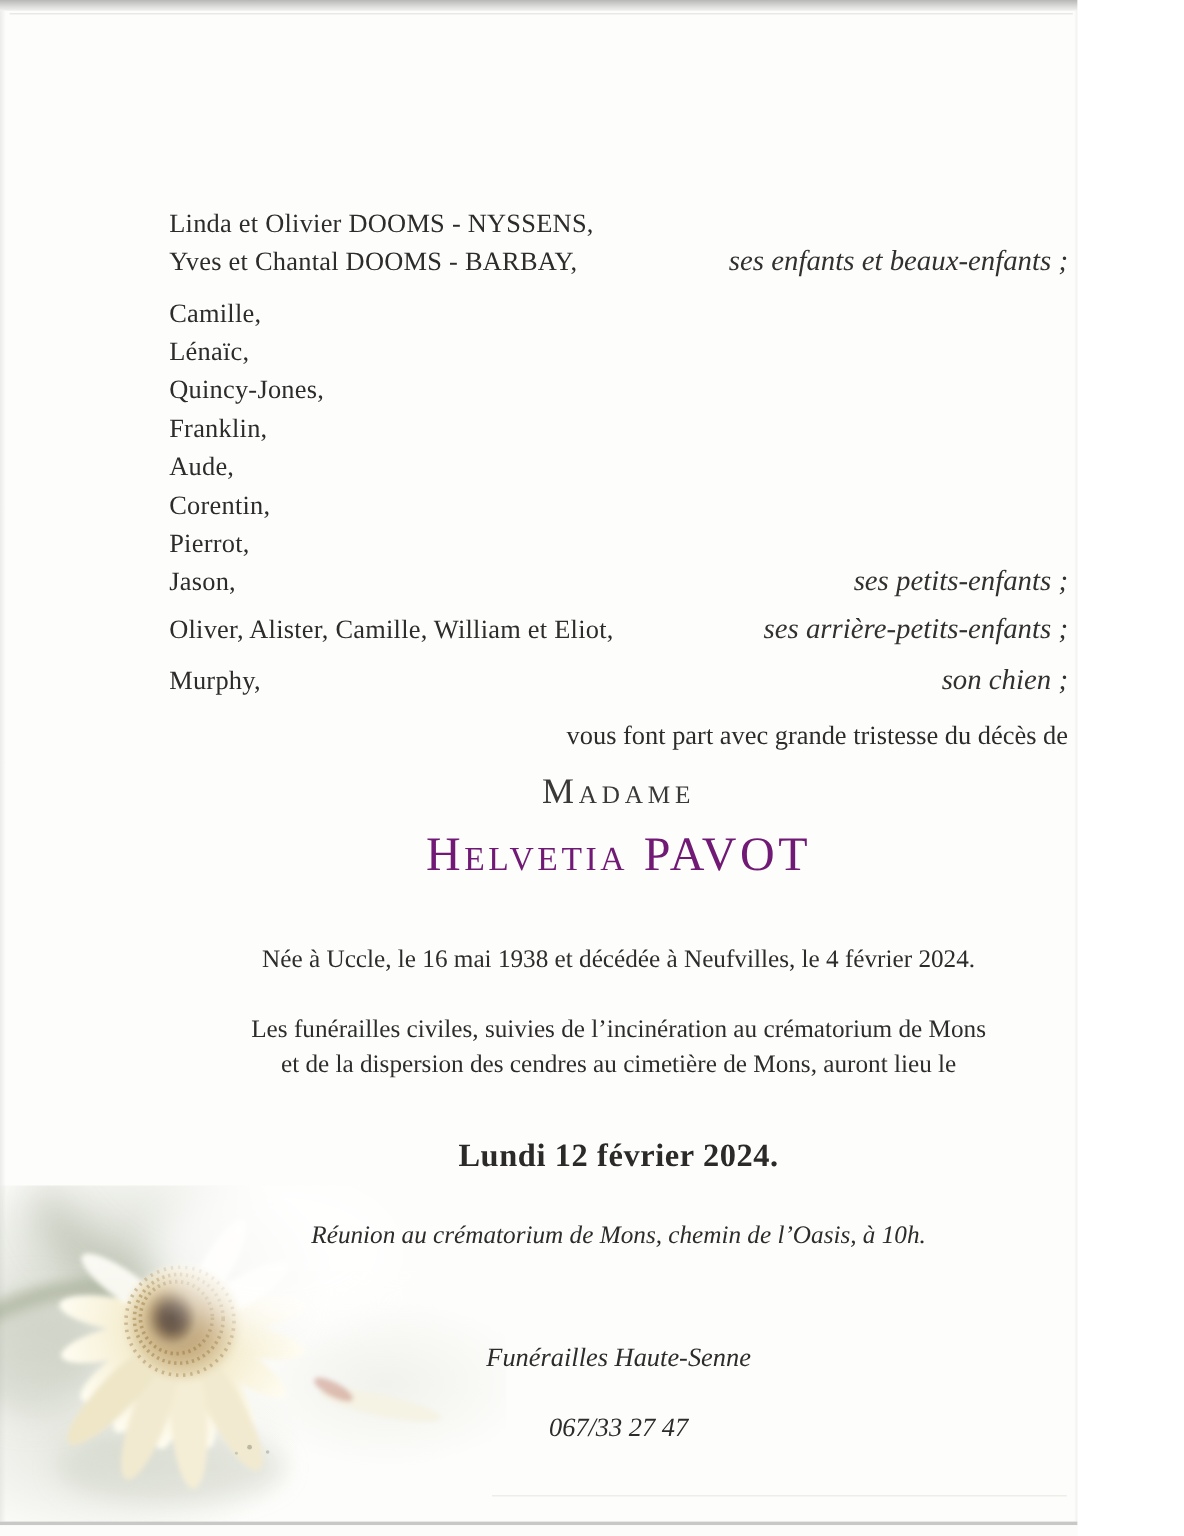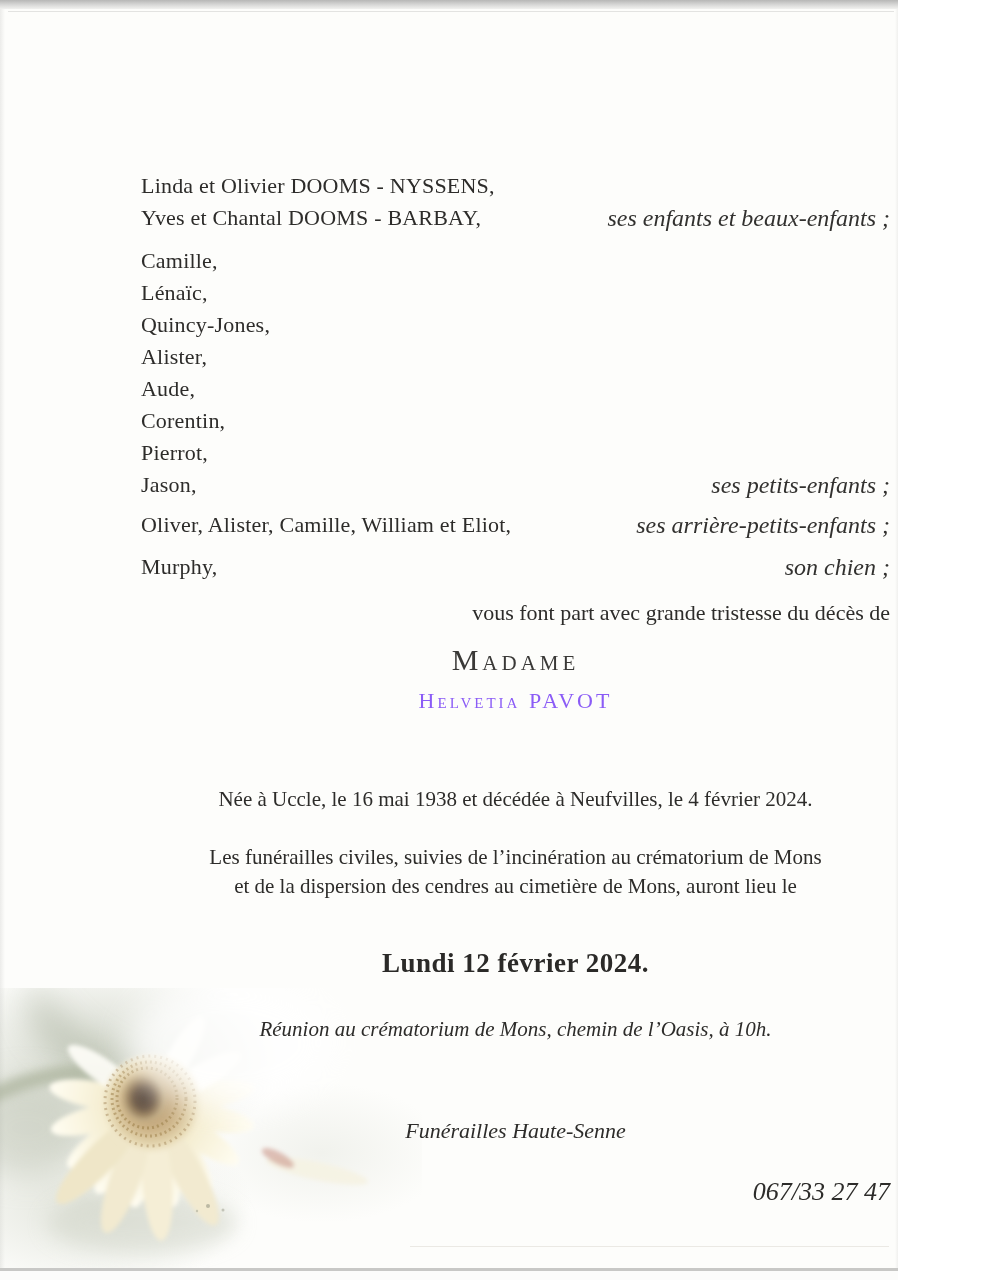--- a/index.html
+++ b/index.html
@@ -26,27 +26,27 @@
   .content { position:absolute; left:141px; width:749px; top:0; height:100%; }
 
   .group { position:absolute; left:0; right:0; display:flex; justify-content:space-between; align-items:flex-end; }
   .names { display:flex; flex-direction:column; }
   .name-line { font-size:22px; line-height:32px; letter-spacing:0.2px; white-space:nowrap; }
   .relation { font-style:italic; font-size:24px; line-height:32px; text-align:right; white-space:nowrap; color:#32312f; }
 
   .centered { position:absolute; left:0; right:0; text-align:center; }
   .intro { font-size:22px; }
   .deceased-title { font-variant:small-caps; font-size:30px; letter-spacing:4px; color:#3a3937; }
-  .deceased-name  { font-variant:small-caps; font-size:22px; letter-spacing:3px; color:#8b5cf6; }
+  .deceased-name  { font-variant:small-caps; font-size:40px; letter-spacing:3px; color:#701a75; }
   .life-line { font-size:21px; }
   .funeral-par { font-size:21px; line-height:29px; }
   .ceremony-date { font-size:27px; font-weight:bold; letter-spacing:0.5px; color:#2b2a28; }
   .meeting-line { font-style:italic; font-size:21px; }
   .footer-home { font-style:italic; font-size:22px; }
-  .footer-phone { font-style:italic; font-size:26px;text-align:right; }
+  .footer-phone { font-style:italic; font-size:22px; }
 
   .flower { position:absolute; left:-8px; top:988px; pointer-events:none; }
 </style>
 </head>
 <body>
 
 <div class="page">
 
   <div class="edge-top"></div>
   <div class="edge-top-line"></div>
@@ -151,21 +151,21 @@
         <div class="name-line">Yves et Chantal DOOMS - BARBAY,</div>
       </div>
       <div class="relation">ses enfants et beaux-enfants ;</div>
     </div>
 
     <div class="group" style="top:245px;">
       <div class="names">
         <div class="name-line">Camille,</div>
         <div class="name-line">Lénaïc,</div>
         <div class="name-line">Quincy-Jones,</div>
-        <div class="name-line">Alister,</div>
+        <div class="name-line">Franklin,</div>
         <div class="name-line">Aude,</div>
         <div class="name-line">Corentin,</div>
         <div class="name-line">Pierrot,</div>
         <div class="name-line">Jason,</div>
       </div>
       <div class="relation">ses petits-enfants ;</div>
     </div>
 
     <div class="group" style="top:509px;">
       <div class="names">

